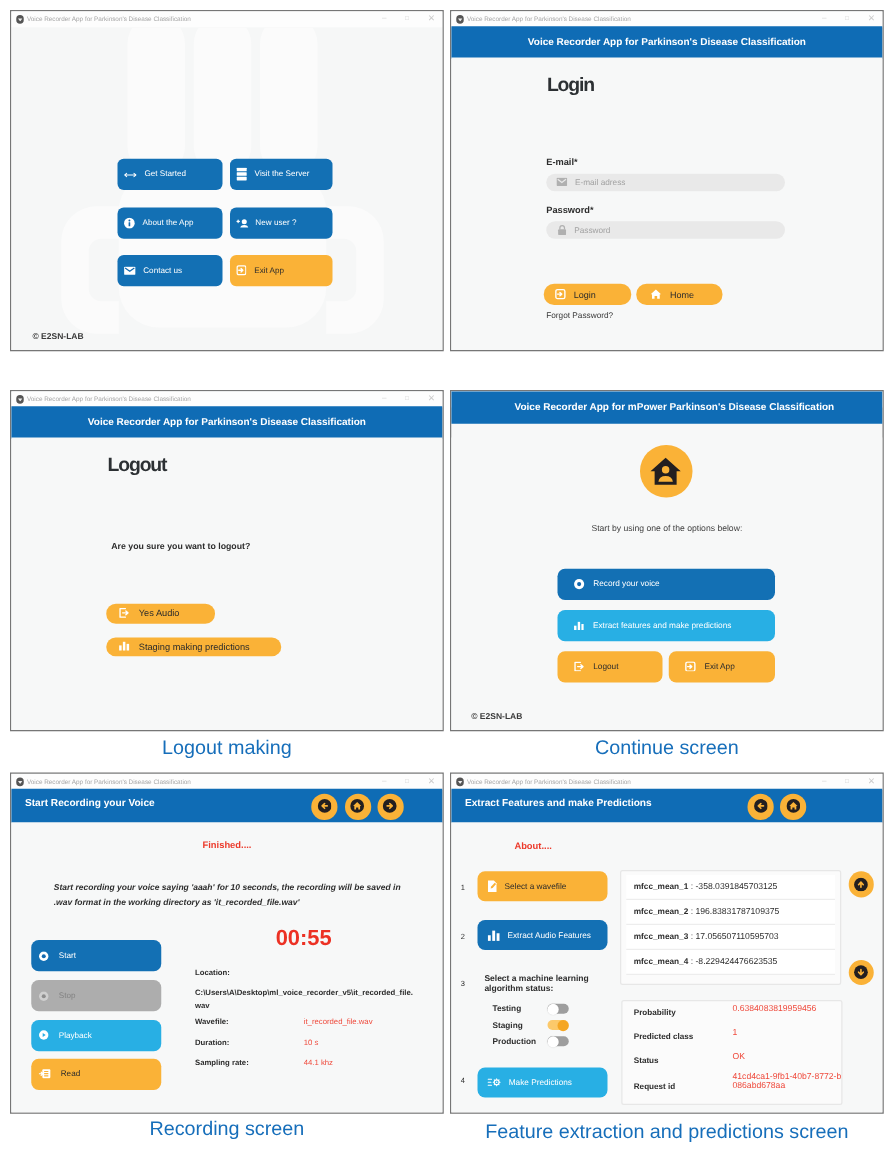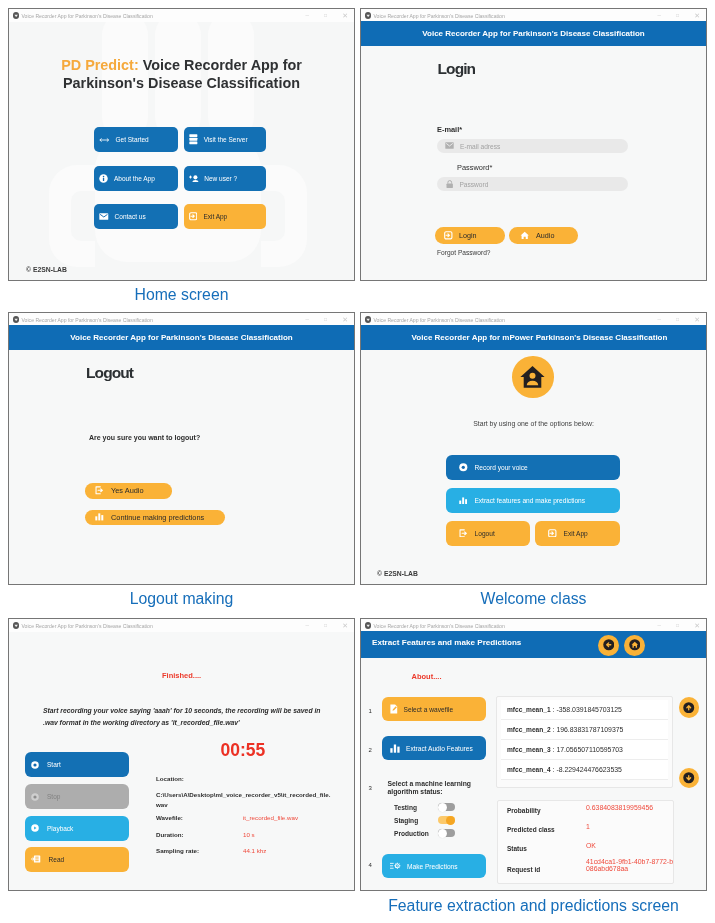--- a/index.html
+++ b/index.html
@@ -45,24 +45,20 @@
     <svg width="347" height="260" viewBox="0 0 347 260" style="position:absolute;left:0;top:0;">
       <g fill="#fbfbfb">
         <rect x="93" y="-10" width="46" height="128" rx="23"></rect>
         <rect x="146" y="-10" width="46" height="128" rx="23"></rect>
         <rect x="199" y="-10" width="46" height="128" rx="23"></rect>
         <rect x="86" y="115" width="166" height="125" rx="32"></rect>
         <path d="M86 143 h-18 a28 28 0 0 0 -28 28 v46 a28 28 0 0 0 28 28 h18 v-26 h-14 a10 10 0 0 1 -10 -10 v-30 a10 10 0 0 1 10 -10 h14 z"></path>
         <path d="M252 143 h18 a28 28 0 0 1 28 28 v46 a28 28 0 0 1 -28 28 h-18 v-26 h14 a10 10 0 0 0 10 -10 v-30 a10 10 0 0 0 -10 -10 h-14 z"></path>
       </g>
     </svg>
-    <div style="position:absolute;left:0;right:0;top:34px;text-align:center;font-weight:bold;font-size:14.4px;color:#2f3133;line-height:18.4px;letter-spacing:0px;">
-      <span style="color:#f5a93c;">PD Predict:</span><span> Voice Recorder App for</span><br>
-      <span>Parkinson's Disease Classification</span>
-    </div>
     <div style="position:absolute;left:85px;top:105px;width:175px;">
       <div class="btn b-blue" style="position:absolute;left:0;top:0;width:84px;height:25px;padding-left:5px;">
         <span style="flex:none;width:10.5px;">
           <svg width="10.5" height="6" viewBox="0 0 12 7">
                 <path d="M1.0 3.5 L11.0 3.5" stroke="#fff" stroke-width="0.95"></path>
                 <path d="M2.6 2.0 L0.8 3.5 L2.6 5.0" fill="none" stroke="#fff" stroke-width="0.95" stroke-linejoin="round" stroke-linecap="round"></path>
                 <path d="M9.4 2.0 L11.2 3.5 L9.4 5.0" fill="none" stroke="#fff" stroke-width="0.95" stroke-linejoin="round" stroke-linecap="round"></path>
               </svg>
         </span>
         <span class="lbl" style="margin-left:6px;font-size:6.5px;">Get Started</span>
@@ -114,21 +110,20 @@
               </svg>
         </span>
         <span class="lbl" style="margin-left:6px;font-size:6.5px;">Exit App</span>
       </div>
     </div>
     <div style="position:absolute;left:17px;bottom:7px;font-size:6.8px;font-weight:bold;color:#3a3a3a;">
       <span>© E2SN-LAB</span>
     </div>
   </div>
 </div>
-<div class="caption" style="left:8px;top:284.5px;width:347px;">Home screen</div>
 
 <div class="win" style="left:360px;top:8px;width:347px;height:273px;">
   <div class="titlebar">
     <span class="tb-logo">
       <svg width="4.3" height="3.6" viewBox="0 0 7 6">
             <path d="M0.6 1.2 L6.4 1.2 L3.5 5.2 Z" fill="#ededed"></path>
           </svg>
     </span>
     <span class="tb-title">Voice Recorder App for Parkinson's Disease Classification</span>
     <span class="tb-ctrls">
@@ -145,21 +140,21 @@
     <div style="position:absolute;left:76px;top:79px;font-size:7.4px;font-weight:bold;color:#2d2d2d;">E-mail*</div>
     <div style="position:absolute;left:76px;top:93px;width:191px;height:14px;background:#e9e9e9;border-radius:7px;display:flex;align-items:center;">
       <span style="margin-left:8px;flex:none;">
         <svg width="9" height="7.1" viewBox="0 0 9 7.1">
               <rect x="0.3" y="0.3" width="8.4" height="6.5" rx="0.6" fill="#b0b0b0"></rect>
               <path d="M1.2 1.4 L4.5 4.0 L7.8 1.4" fill="none" stroke="#e9e9e9" stroke-width="1"></path>
             </svg>
       </span>
       <span style="margin-left:6px;font-size:6.6px;color:#a2a2a2;">E-mail adress</span>
     </div>
-    <div style="position:absolute;left:76px;top:117px;font-size:7.4px;font-weight:normal;color:#2d2d2d;margin-left:20px;">Password*</div>
+    <div style="position:absolute;left:76px;top:117px;font-size:7.4px;font-weight:bold;color:#2d2d2d;">Password*</div>
     <div style="position:absolute;left:76px;top:131px;width:191px;height:14px;background:#e9e9e9;border-radius:7px;display:flex;align-items:center;">
       <span style="margin-left:9px;flex:none;">
         <svg width="7.4" height="8.4" viewBox="0 0 7.4 8.4">
               <path d="M1.9 3.6 v-1.2 a1.85 1.85 0 0 1 3.7 0 v1.2" fill="none" stroke="#b0b0b0" stroke-width="1"></path>
               <rect x="0.5" y="3.4" width="6.4" height="4.7" rx="0.9" fill="#b0b0b0"></rect>
             </svg>
       </span>
       <span style="margin-left:6px;font-size:6.6px;color:#a2a2a2;">Password</span>
     </div>
     <div class="btn b-orange" style="position:absolute;left:74px;top:181px;width:70px;height:16.5px;border-radius:8.3px;padding-left:9px;">
@@ -170,21 +165,21 @@
             </svg>
       </span>
       <span class="lbl" style="margin-left:6px;font-size:7.2px;">Login</span>
     </div>
     <div class="btn b-orange" style="position:absolute;left:148px;top:181px;width:69px;height:16.5px;border-radius:8.3px;padding-left:11px;">
       <span style="flex:none;width:10px;">
         <svg width="9.4" height="8.6" viewBox="0 0 10 9">
               <path d="M5 0.6 L9.4 4.6 H8.3 V8.5 H6.1 V6.0 H3.9 V8.5 H1.7 V4.6 H0.6 Z" fill="#fff"></path>
             </svg>
       </span>
-      <span class="lbl" style="margin-left:6px;font-size:7.2px;">Audio</span>
+      <span class="lbl" style="margin-left:6px;font-size:7.2px;">Home</span>
     </div>
     <div style="position:absolute;left:76px;top:203px;font-size:6.6px;color:#3a3a3a;">Forgot Password?</div>
   </div>
 </div>
 
 <div class="win" style="left:8px;top:312px;width:347px;height:273px;">
   <div class="titlebar">
     <span class="tb-logo">
       <svg width="4.3" height="3.6" viewBox="0 0 7 6">
             <path d="M0.6 1.2 L6.4 1.2 L3.5 5.2 Z" fill="#ededed"></path>
@@ -213,41 +208,41 @@
       <span class="lbl" style="margin-left:7px;font-size:7.4px;">Yes Audio</span>
     </div>
     <div class="btn b-orange" style="position:absolute;left:76px;top:159.5px;width:140px;height:15.5px;border-radius:7.75px;padding-left:10px;">
       <span style="flex:none;width:9px;">
         <svg width="8.6" height="7.6" viewBox="0 0 9 8">
               <rect x="0.3" y="3.5" width="2.1" height="4.3" fill="#fff"></rect>
               <rect x="3.45" y="0.4" width="2.1" height="7.4" fill="#fff"></rect>
               <rect x="6.6" y="2.2" width="2.1" height="5.6" fill="#fff"></rect>
             </svg>
       </span>
-      <span class="lbl" style="margin-left:7px;font-size:7.4px;">Continue making predictions</span>
+      <span class="lbl" style="margin-left:7px;font-size:7.4px;">Staging making predictions</span>
     </div>
   </div>
 </div>
 <div class="caption" style="left:8px;top:588.5px;width:347px;">Logout making</div>
 
 <div class="win" style="left:360px;top:312px;width:347px;height:273px;">
   <div class="titlebar">
     <span class="tb-logo">
       <svg width="4.3" height="3.6" viewBox="0 0 7 6">
             <path d="M0.6 1.2 L6.4 1.2 L3.5 5.2 Z" fill="#ededed"></path>
           </svg>
     </span>
     <span class="tb-title">Voice Recorder App for Parkinson's Disease Classification</span>
     <span class="tb-ctrls">
       <span style="font-size:5px;line-height:1;">─</span>
       <span style="font-size:5px;line-height:1;">□</span>
       <span style="font-size:7px;line-height:1;">✕</span>
     </span>
   </div>
-  <div class="hdr" style="position:absolute;left:0;top:12px;width:100%;height:26px;font-size:8px;padding-bottom:2px;box-sizing:border-box;padding-left:12px;">
+  <div class="hdr" style="position:absolute;left:0;top:0;width:100%;height:26px;font-size:8px;padding-bottom:2px;box-sizing:border-box;padding-left:12px;">
     <span>Voice Recorder App for mPower Parkinson's Disease Classification</span>
   </div>
   <div style="position:absolute;left:0;top:37px;right:0;bottom:0;background:#f7f8f8;">
     <div style="position:absolute;left:151px;top:6px;width:41.5px;height:41.5px;border-radius:50%;background:#fab237;display:flex;align-items:center;justify-content:center;">
       <span>
         <svg width="25" height="24" viewBox="0 0 25 23">
           <path d="M12.5 0.6 L24.6 11.4 h-3.3 v10.9 h-17.6 v-10.9 h-3.3 z" fill="#231f20"></path>
           <circle cx="12.5" cy="10.2" r="3.0" fill="#fab237"></circle>
           <path d="M6.7 19.8 q0.6 -4.6 5.8 -4.6 q5.2 0 5.8 4.6 z" fill="#fab237"></path>
         </svg>
@@ -289,35 +284,56 @@
               <path d="M2.4 5 h3.6 M4.6 3.4 L6.3 5 L4.6 6.6" fill="none" stroke="#fff" stroke-width="1.3" stroke-linecap="round" stroke-linejoin="round"></path>
             </svg>
       </span>
       <span class="lbl" style="margin-left:7px;font-size:6.6px;">Exit App</span>
     </div>
     <div style="position:absolute;left:16px;bottom:7px;font-size:6.8px;font-weight:bold;color:#3a3a3a;">
       <span>© E2SN-LAB</span>
     </div>
   </div>
 </div>
-<div class="caption" style="left:360px;top:588.5px;width:347px;">Welcome class</div>
+<div class="caption" style="left:360px;top:588.5px;width:347px;">Continue screen</div>
 
 <div class="win" style="left:8px;top:618px;width:347px;height:273px;">
   <div class="titlebar">
     <span class="tb-logo">
       <svg width="4.3" height="3.6" viewBox="0 0 7 6">
             <path d="M0.6 1.2 L6.4 1.2 L3.5 5.2 Z" fill="#ededed"></path>
           </svg>
     </span>
     <span class="tb-title">Voice Recorder App for Parkinson's Disease Classification</span>
     <span class="tb-ctrls">
       <span style="font-size:5px;line-height:1;">─</span>
       <span style="font-size:5px;line-height:1;">□</span>
       <span style="font-size:7px;line-height:1;">✕</span>
     </span>
+  </div>
+  <div style="position:absolute;left:0;top:12px;width:100%;height:27px;background:#0f6cb5;">
+    <span style="position:absolute;left:11px;top:6.5px;font-size:8.1px;font-weight:bold;color:#fff;">Start Recording your Voice</span>
+    <span style="position:absolute;left:240px;top:3.5px;width:21px;height:21px;border-radius:50%;background:#fab237;display:flex;align-items:center;justify-content:center;">
+          <svg width="11.5" height="11.5" viewBox="0 0 13 13">
+            <circle cx="6.5" cy="6.5" r="6.2" fill="#231f20"></circle>
+            <path d="M8.8 6.5 H4.6 M6.4 4.4 L4.2 6.5 L6.4 8.6" fill="none" stroke="#fab237" stroke-width="1.5" stroke-linecap="round" stroke-linejoin="round"></path>
+          </svg>
+        </span>
+    <span style="position:absolute;left:266.5px;top:3.5px;width:21px;height:21px;border-radius:50%;background:#fab237;display:flex;align-items:center;justify-content:center;">
+          <svg width="11.5" height="11.5" viewBox="0 0 13 13">
+            <circle cx="6.5" cy="6.5" r="6.2" fill="#231f20"></circle>
+            <path d="M6.5 3.0 L10.2 6.6 H9.1 V9.8 H7.5 V7.9 H5.5 V9.8 H3.9 V6.6 H2.8 Z" fill="#fab237"></path>
+          </svg>
+        </span>
+    <span style="position:absolute;left:292.5px;top:3.5px;width:21px;height:21px;border-radius:50%;background:#fab237;display:flex;align-items:center;justify-content:center;">
+          <svg width="11.5" height="11.5" viewBox="0 0 13 13">
+            <circle cx="6.5" cy="6.5" r="6.2" fill="#231f20"></circle>
+            <path d="M4.2 6.5 H8.4 M6.6 4.4 L8.8 6.5 L6.6 8.6" fill="none" stroke="#fab237" stroke-width="1.5" stroke-linecap="round" stroke-linejoin="round"></path>
+          </svg>
+        </span>
   </div>
   <div style="position:absolute;left:0;top:39px;right:0;bottom:0;background:#f7f8f8;">
     <div style="position:absolute;left:153px;top:13px;font-size:7.5px;font-weight:bold;color:#ec3a2b;">Finished....</div>
     <div style="position:absolute;left:34px;width:278px;top:47px;font-size:6.8px;font-weight:bold;font-style:italic;color:#2d2d2d;line-height:11.7px;text-align:left;">
       <span>Start  recording  your  voice saying 'aaah' for 10 seconds, the recording will be saved in .wav format in the working directory as 'it_recorded_file.wav'</span>
     </div>
     <div style="position:absolute;left:211.5px;top:82px;font-size:17.5px;font-weight:bold;color:#ec3124;letter-spacing:0px;">00:55</div>
     <div class="btn b-blue" style="position:absolute;left:16px;top:94px;width:104px;height:25px;border-radius:6px;padding-left:6px;">
       <span style="flex:none;width:8px;">
         <svg width="8" height="8" viewBox="0 0 11 11">
@@ -358,20 +374,21 @@
     <div style="position:absolute;left:147px;top:116.5px;font-size:6.2px;font-weight:bold;color:#2d2d2d;">Location:</div>
     <div style="position:absolute;left:147px;top:131.5px;width:176px;font-size:6.2px;font-weight:bold;color:#2d2d2d;line-height:10px;word-break:break-all;">C:\Users\A\Desktop\ml_voice_recorder_v5\it_recorded_file.wav</div>
     <div style="position:absolute;left:147px;top:156px;font-size:6.2px;font-weight:bold;color:#2d2d2d;">Wavefile:</div>
     <div style="position:absolute;left:234px;top:156px;font-size:6.2px;color:#ef4a3c;">it_recorded_file.wav</div>
     <div style="position:absolute;left:147px;top:172.5px;font-size:6.2px;font-weight:bold;color:#2d2d2d;">Duration:</div>
     <div style="position:absolute;left:234px;top:172.5px;font-size:6.2px;color:#ef4a3c;">10 s</div>
     <div style="position:absolute;left:147px;top:189px;font-size:6.2px;font-weight:bold;color:#2d2d2d;">Sampling rate:</div>
     <div style="position:absolute;left:234px;top:189px;font-size:6.2px;color:#ef4a3c;">44.1 khz</div>
   </div>
 </div>
+<div class="caption" style="left:8px;top:893.5px;width:347px;">Recording screen</div>
 
 <div class="win" style="left:360px;top:618px;width:347px;height:273px;">
   <div class="titlebar">
     <span class="tb-logo">
       <svg width="4.3" height="3.6" viewBox="0 0 7 6">
             <path d="M0.6 1.2 L6.4 1.2 L3.5 5.2 Z" fill="#ededed"></path>
           </svg>
     </span>
     <span class="tb-title">Voice Recorder App for Parkinson's Disease Classification</span>
     <span class="tb-ctrls">

